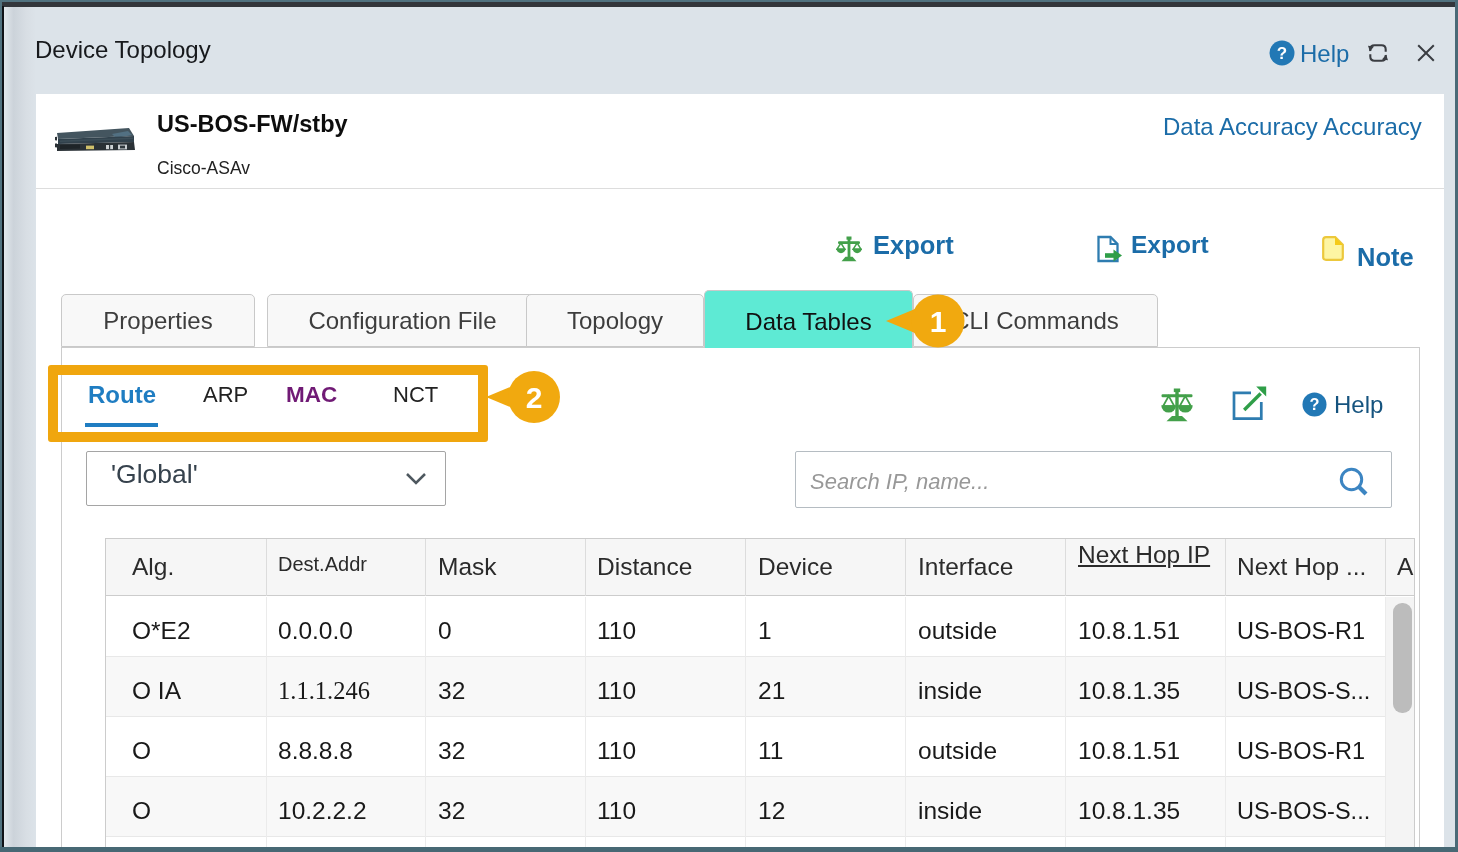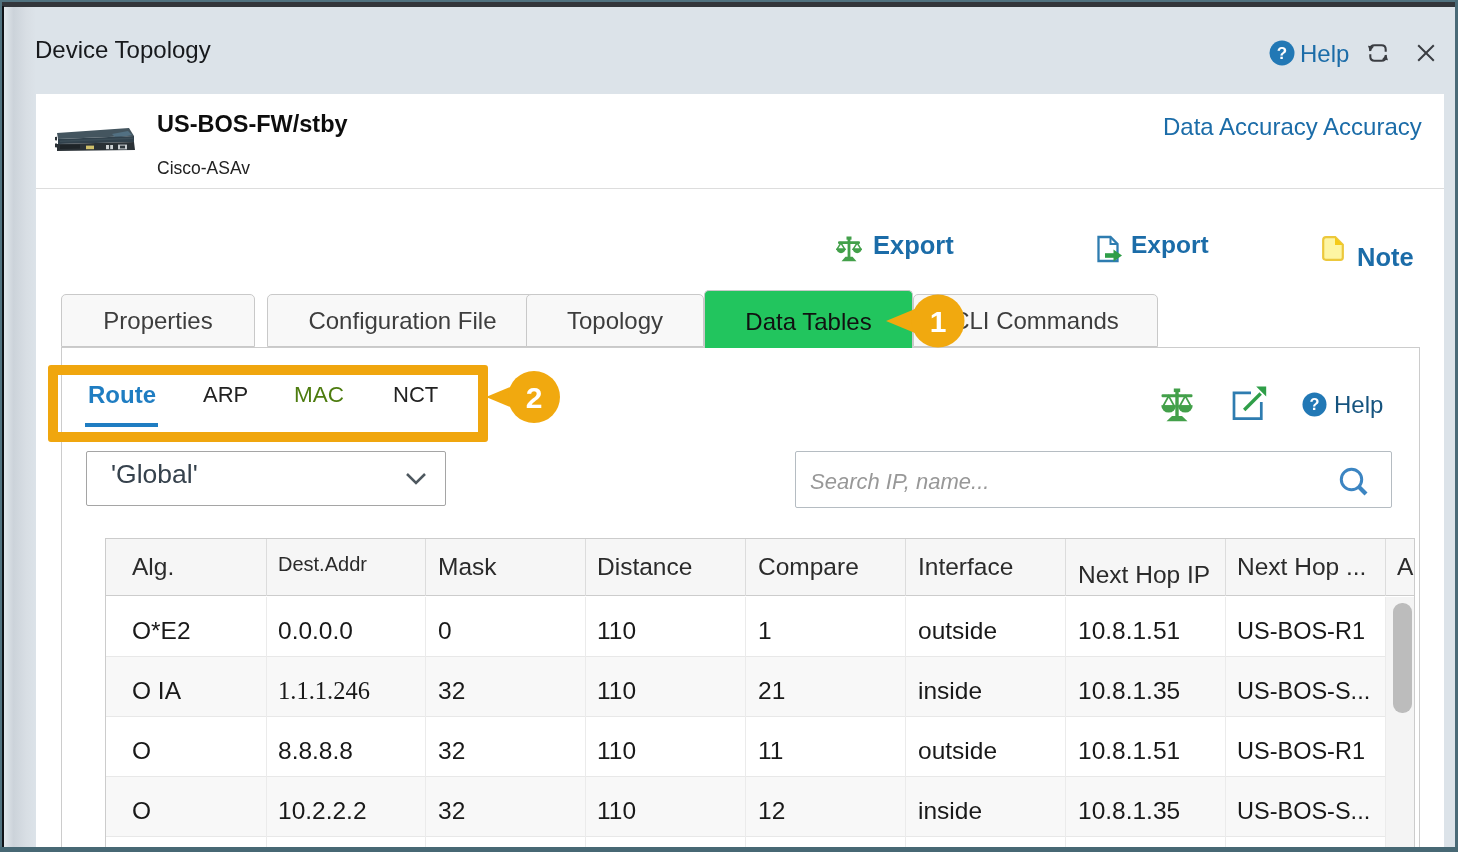--- a/index.html
+++ b/index.html
@@ -97,26 +97,26 @@
     </svg>
   </div>
   <div class="abs" style="left:1321px;top:137px;font-size:25.5px;font-weight:bold;color:#1b6ca8;margin-top:12px;">Note</div>
 
   <div class="abs" style="left:25px;top:253px;width:1359px;height:505px;border:1px solid #cccccc;border-bottom:none;background:#fff;"></div>
 
   <div class="abs" style="left:25px;top:200px;width:194px;height:53px;background:#f8f8f8;border:1px solid #c9c9c9;border-radius:5px 5px 0 0;font-size:24px;color:#3d3d3d;text-align:center;line-height:51px;">Properties</div>
   <div class="abs" style="left:219px;top:200px;width:271px;height:53px;background:#f8f8f8;border:1px solid #c9c9c9;border-radius:5px 5px 0 0;font-size:24px;color:#3d3d3d;text-align:center;line-height:51px;margin-left:12px;">Configuration File</div>
   <div class="abs" style="left:490px;top:200px;width:178px;height:53px;background:#f8f8f8;border:1px solid #c9c9c9;border-radius:5px 5px 0 0;font-size:24px;color:#3d3d3d;text-align:center;line-height:51px;">Topology</div>
   <div class="abs" style="left:877px;top:200px;width:245px;height:53px;background:#f8f8f8;border:1px solid #c9c9c9;border-radius:5px 5px 0 0;font-size:24px;color:#3d3d3d;text-align:center;line-height:51px;">CLI Commands</div>
-  <div class="abs" style="left:668px;top:196px;width:209px;height:58px;background:#22c55e;border:1px solid #c9c9c9;border-bottom:none;border-radius:5px 5px 0 0;font-size:24px;color:#111;text-align:center;line-height:62px;">Data Tables</div>
+  <div class="abs" style="left:668px;top:196px;width:209px;height:58px;background:#5eead4;border:1px solid #c9c9c9;border-bottom:none;border-radius:5px 5px 0 0;font-size:24px;color:#111;text-align:center;line-height:62px;">Data Tables</div>
 
   <div class="abs" style="left:52px;top:287px;font-size:24px;font-weight:bold;color:#1f7dc2;">Route</div>
   <div class="abs" style="left:49px;top:329px;width:73px;height:4px;background:#1f7dc2;"></div>
   <div class="abs" style="left:167px;top:288px;font-size:22px;color:#222;">ARP</div>
-  <div class="abs" style="left:258px;top:288px;font-size:22.5px;color:#4d7c0f;">MAC</div>
+  <div class="abs" style="left:250px;top:288px;font-size:22.5px;color:#701a75;font-weight:bold;">MAC</div>
   <div class="abs" style="left:357px;top:288px;font-size:22px;color:#222;">NCT</div>
 
   <div class="abs" style="left:12px;top:271px;width:440px;height:77px;border:10px solid #f0a60e;border-radius:3px;"></div>
 
   <div class="abs" style="left:444px;top:270px;">
     <svg width="86" height="62" viewBox="0 0 86 62">
       <polygon points="6,33 47,16 47,50" fill="#f1a90f"></polygon>
       <circle cx="54" cy="33" r="26" fill="#f1a90f"></circle>
       <text x="54" y="43.5" font-size="30" font-weight="bold" fill="#fff" text-anchor="middle" font-family="Liberation Sans">2</text>
     </svg>
@@ -192,23 +192,23 @@
     <div class="abs" style="left:639px;top:58px;width:1px;height:256px;background:#ebebeb;z-index:2;"></div>
     <div class="abs" style="left:799px;top:58px;width:1px;height:256px;background:#ebebeb;z-index:2;"></div>
     <div class="abs" style="left:959px;top:58px;width:1px;height:256px;background:#ebebeb;z-index:2;"></div>
     <div class="abs" style="left:1119px;top:58px;width:1px;height:256px;background:#ebebeb;z-index:2;"></div>
     <div class="abs" style="left:1279px;top:58px;width:1px;height:256px;background:#ebebeb;z-index:2;"></div>
 
     <div class="abs hl" style="left:26px;top:14px;font-size:24.5px;color:#2b2b2b;">Alg.</div>
     <div class="abs hl" style="left:172px;top:14px;font-size:20px;color:#2b2b2b;">Dest.Addr</div>
     <div class="abs hl" style="left:332px;top:14px;font-size:24.5px;color:#2b2b2b;">Mask</div>
     <div class="abs hl" style="left:491px;top:14px;font-size:24.5px;color:#2b2b2b;">Distance</div>
-    <div class="abs hl" style="left:652px;top:14px;font-size:24.5px;color:#2b2b2b;">Compare</div>
+    <div class="abs hl" style="left:652px;top:14px;font-size:24.5px;color:#2b2b2b;">Device</div>
     <div class="abs hl" style="left:812px;top:14px;font-size:24.5px;color:#2b2b2b;">Interface</div>
-    <div class="abs hl" style="left:972px;top:22px;font-size:24.5px;color:#2b2b2b;">Next Hop IP</div>
+    <div class="abs hl" style="left:972px;top:2px;font-size:24.5px;color:#2b2b2b;text-decoration:underline;">Next Hop IP</div>
     <div class="abs hl" style="left:1131px;top:14px;font-size:24.5px;color:#2b2b2b;">Next Hop ...</div>
     <div class="abs hl" style="left:1291px;top:14px;font-size:24.5px;color:#2b2b2b;">A</div>
 
     <div class="abs" style="left:0;top:58px;width:1310px;height:60px;"></div>
     <div class="abs" style="left:0;top:118px;width:1310px;height:60px;background:#f8f8f8;"></div>
     <div class="abs" style="left:0;top:238px;width:1310px;height:60px;background:#f8f8f8;"></div>
     <div class="abs" style="left:0;top:117px;width:1310px;height:1px;background:#e8e8e8;"></div>
     <div class="abs" style="left:0;top:177px;width:1310px;height:1px;background:#e8e8e8;"></div>
     <div class="abs" style="left:0;top:237px;width:1310px;height:1px;background:#e8e8e8;"></div>
     <div class="abs" style="left:0;top:297px;width:1310px;height:1px;background:#e8e8e8;"></div>

